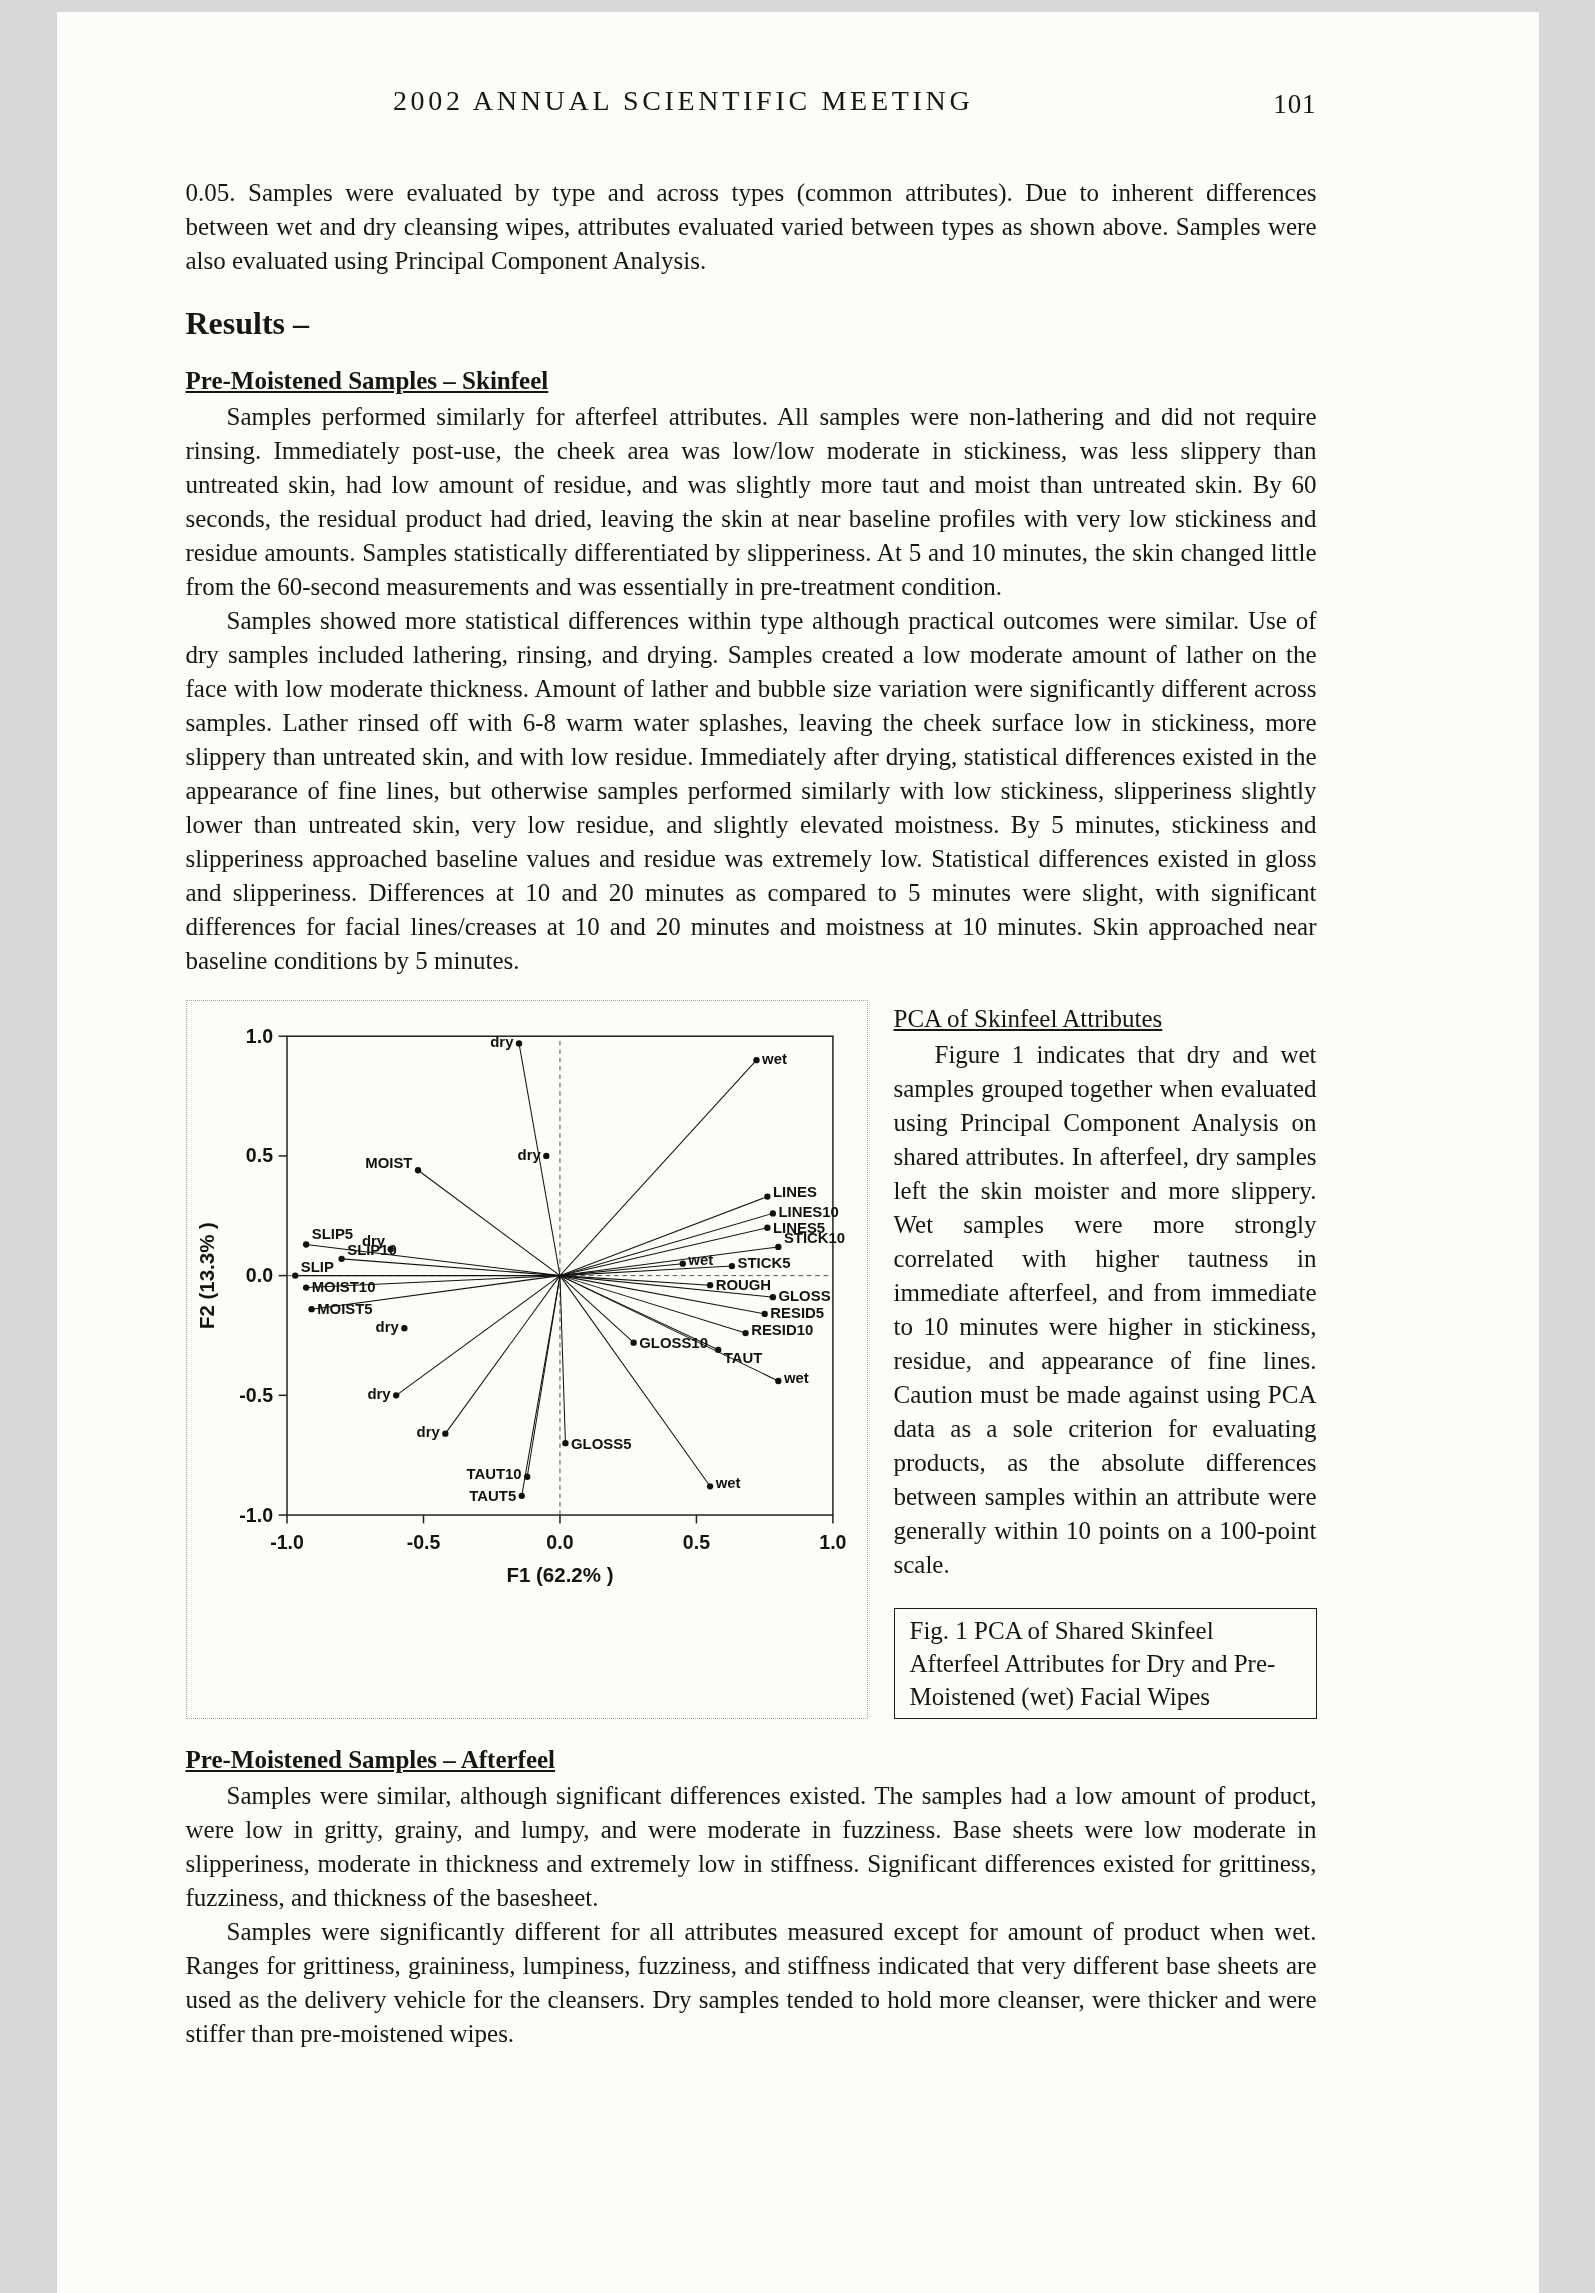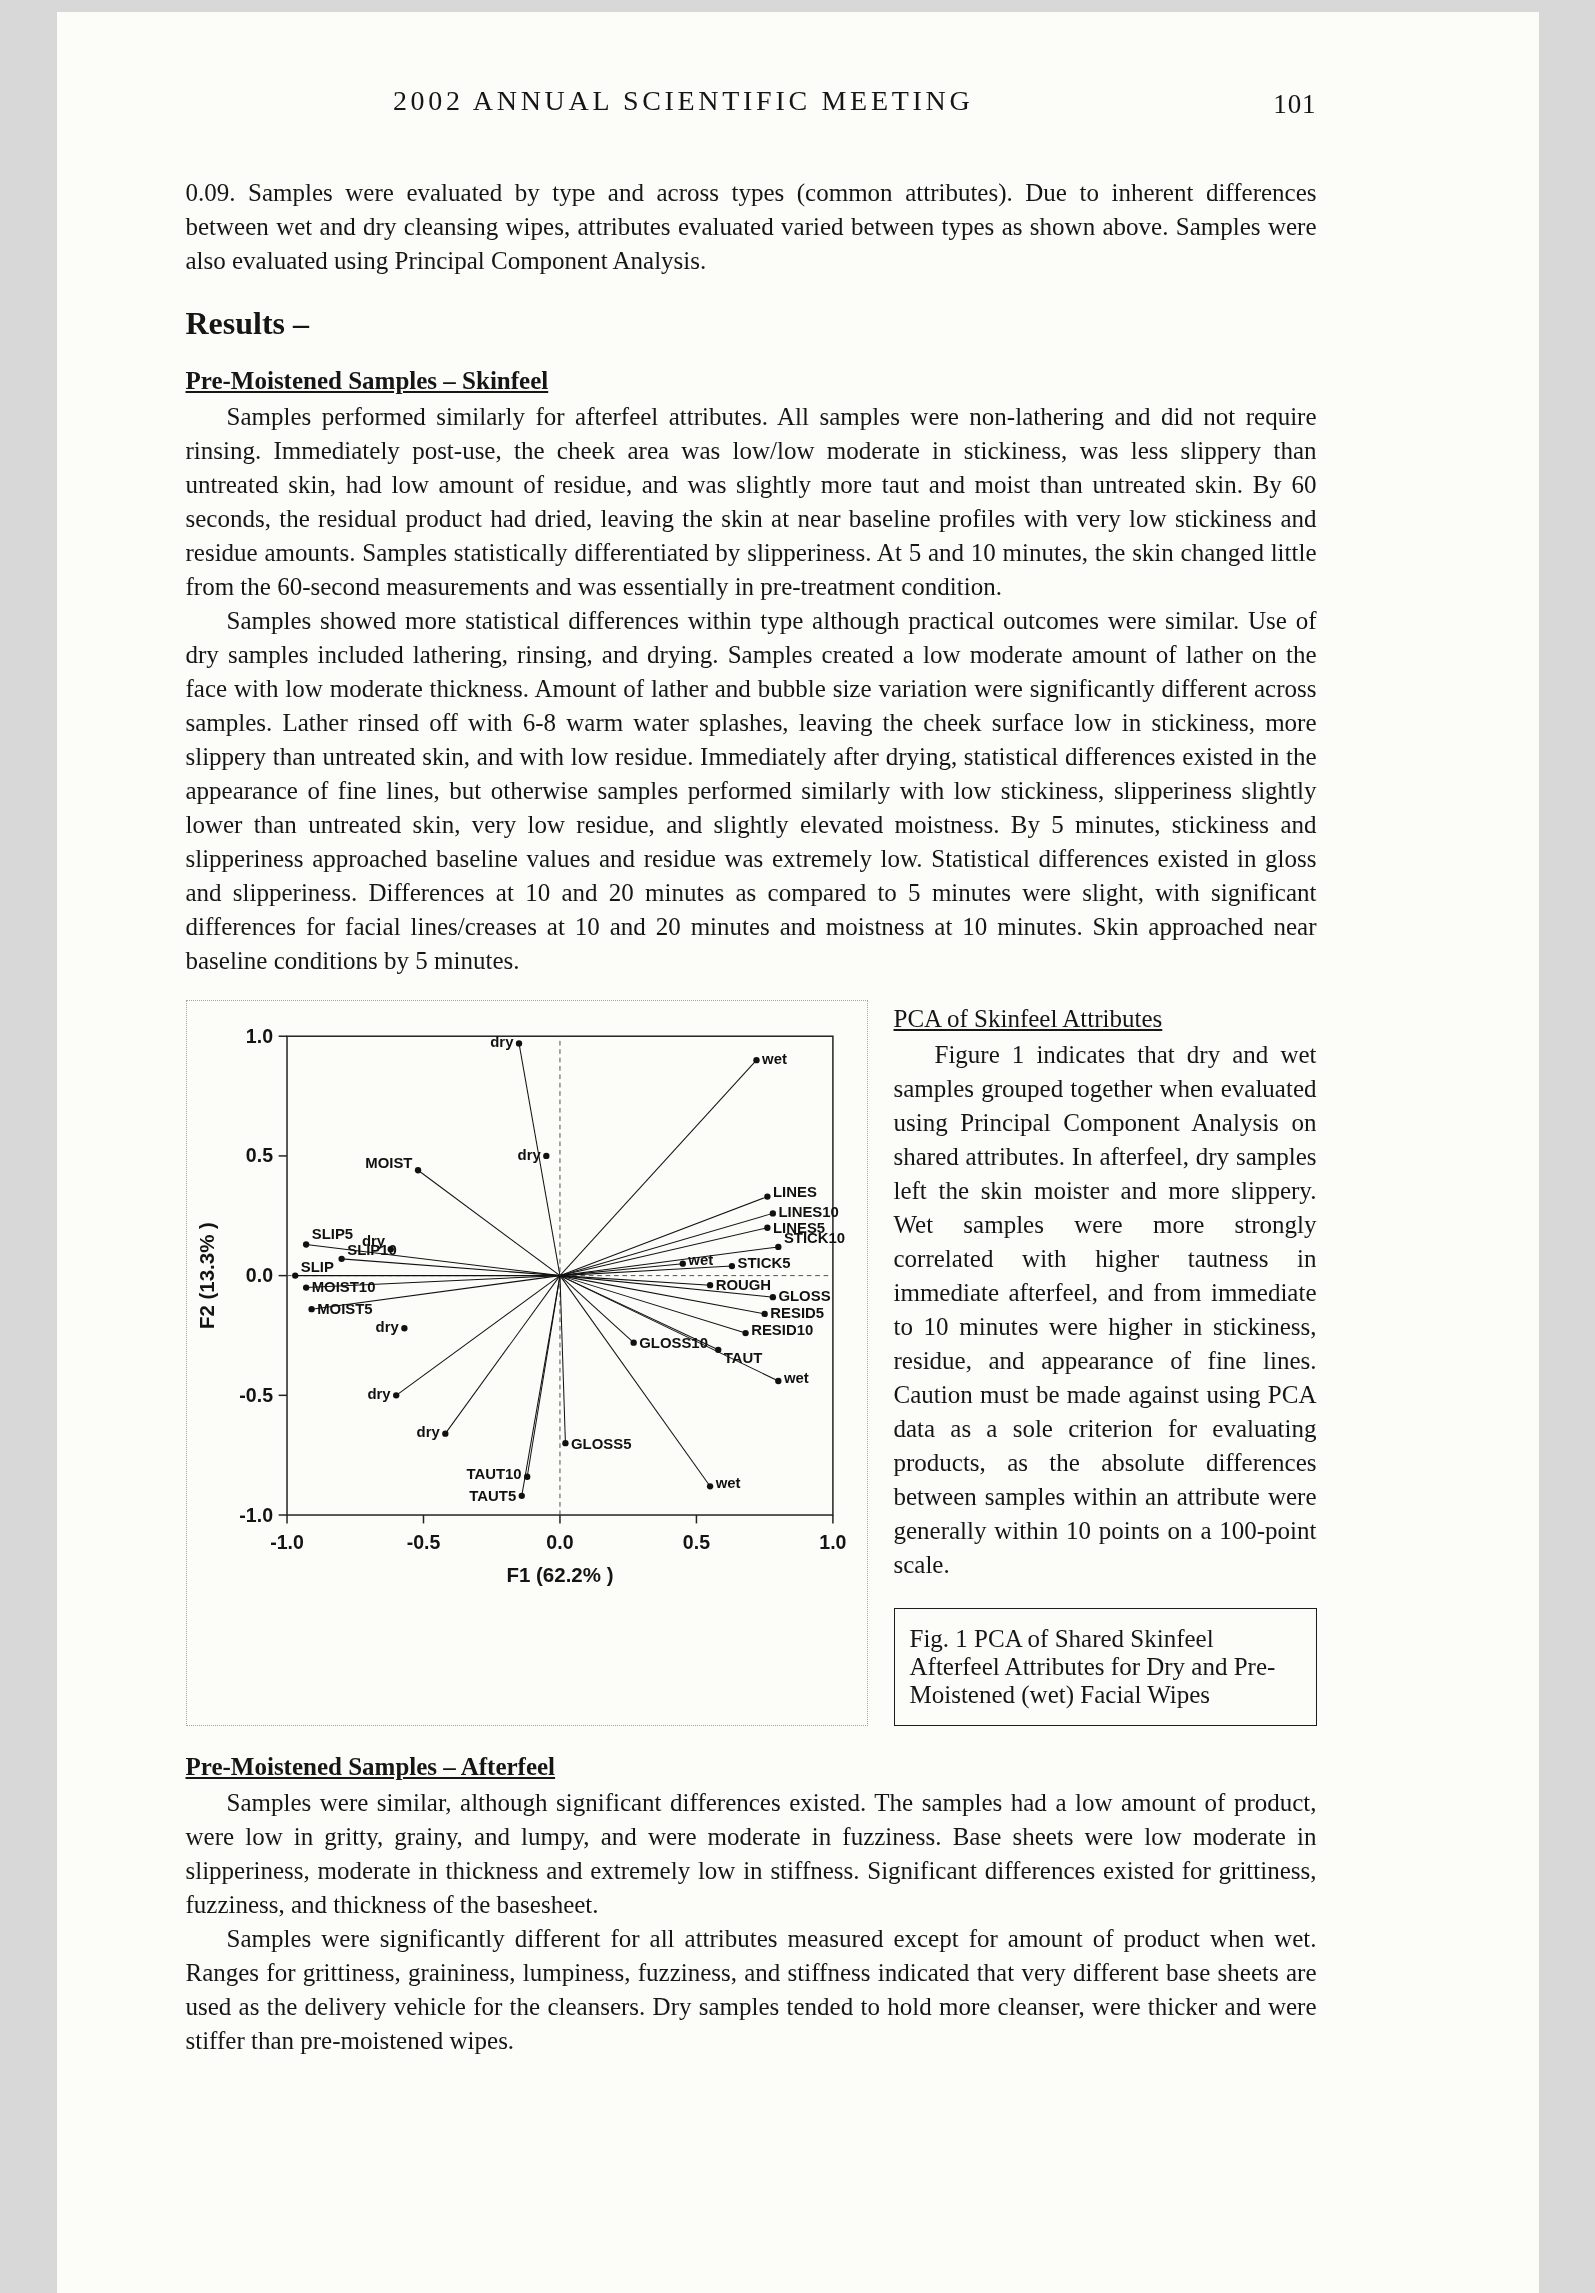--- a/index.html
+++ b/index.html
@@ -26,36 +26,36 @@
   .plot-box {
     flex:0 0 auto; width:682px; border:1.9px dotted #a5a5a0;
     padding:11.2px 3.7px 3.7px 3.7px; background:#fcfcf9;
   }
   .figure-side { flex:1 1 auto; padding-left:26px; }
   .side-heading {
     font-weight:normal; font-size:25px; line-height:34px;
     text-decoration:underline; margin-top:1.9px; margin-bottom:1.9px;
   }
   .caption-box {
-    border:1.9px solid #1d1d1d; padding:16px 15px; margin-top:26px;
-    font-size:25px; line-height:28px;
+    border:1.9px solid #1d1d1d; padding:5px 15px; margin-top:26px;
+    font-size:25px; line-height:33px;
   }
   svg text { font-family:"Liberation Sans", sans-serif; }
 </style>
 </head>
 <body>
 
 <div class="page">
 
   <div class="header">
     <span class="header-title">2002 ANNUAL SCIENTIFIC MEETING</span>
     <span class="page-number">101</span>
   </div>
 
-  <p class="para">0.09. Samples were evaluated by type and across types (common attributes). Due to inherent differences between wet and dry cleansing wipes, attributes evaluated varied between types as shown above. Samples were also evaluated using Principal Component Analysis.</p>
+  <p class="para">0.05. Samples were evaluated by type and across types (common attributes). Due to inherent differences between wet and dry cleansing wipes, attributes evaluated varied between types as shown above. Samples were also evaluated using Principal Component Analysis.</p>
 
   <p class="results-label">Results –</p>
 
   <h3 class="sec-heading">Pre-Moistened Samples – Skinfeel</h3>
   <p class="para indent">Samples performed similarly for afterfeel attributes. All samples were non-lathering and did not require rinsing. Immediately post-use, the cheek area was low/low moderate in stickiness, was less slippery than untreated skin, had low amount of residue, and was slightly more taut and moist than untreated skin. By 60 seconds, the residual product had dried, leaving the skin at near baseline profiles with very low stickiness and residue amounts. Samples statistically differentiated by slipperiness. At 5 and 10 minutes, the skin changed little from the 60-second measurements and was essentially in pre-treatment condition.</p>
 
   <p class="para indent">Samples showed more statistical differences within type although practical outcomes were similar. Use of dry samples included lathering, rinsing, and drying. Samples created a low moderate amount of lather on the face with low moderate thickness. Amount of lather and bubble size variation were significantly different across samples. Lather rinsed off with 6-8 warm water splashes, leaving the cheek surface low in stickiness, more slippery than untreated skin, and with low residue. Immediately after drying, statistical differences existed in the appearance of fine lines, but otherwise samples performed similarly with low stickiness, slipperiness slightly lower than untreated skin, very low residue, and slightly elevated moistness. By 5 minutes, stickiness and slipperiness approached baseline values and residue was extremely low. Statistical differences existed in gloss and slipperiness. Differences at 10 and 20 minutes as compared to 5 minutes were slight, with significant differences for facial lines/creases at 10 and 20 minutes and moistness at 10 minutes. Skin approached near baseline conditions by 5 minutes.</p>
 
   <div class="figure-row">
     <div class="plot-box">

